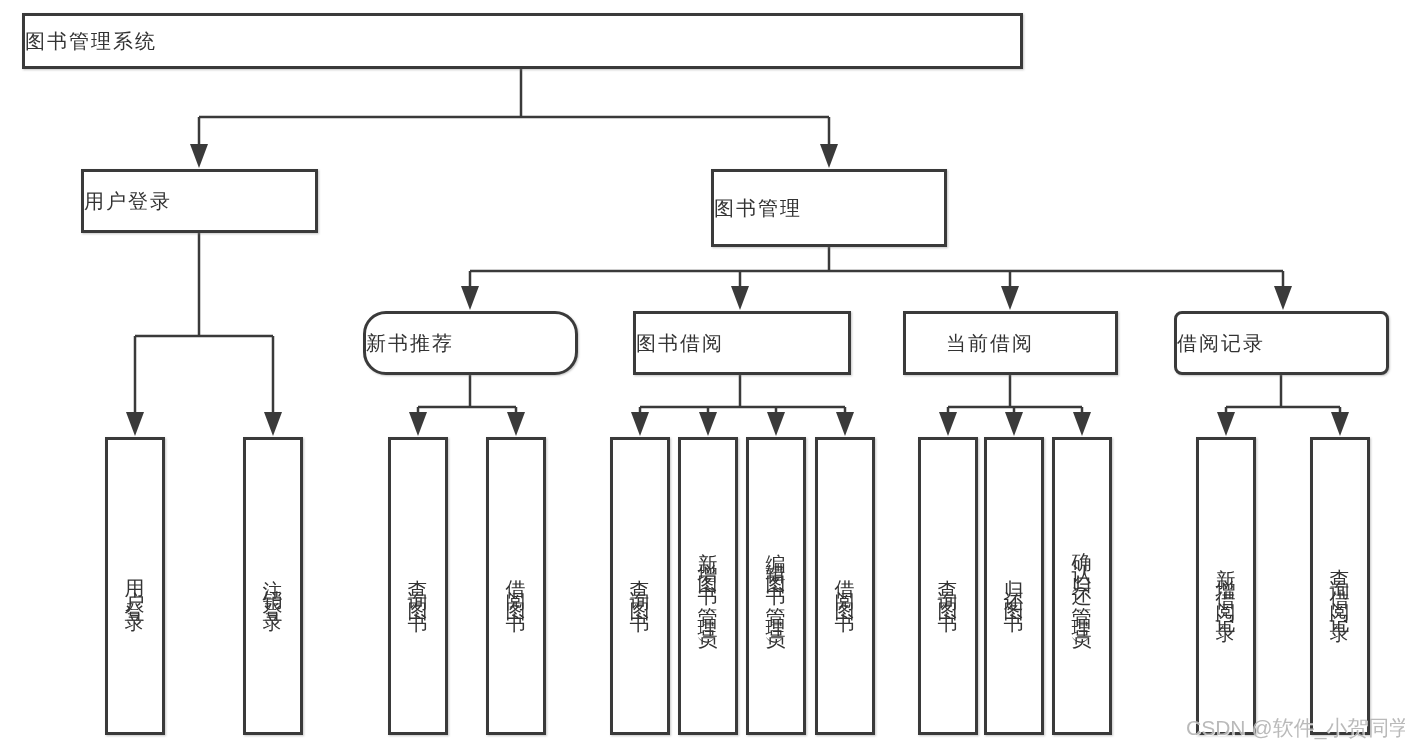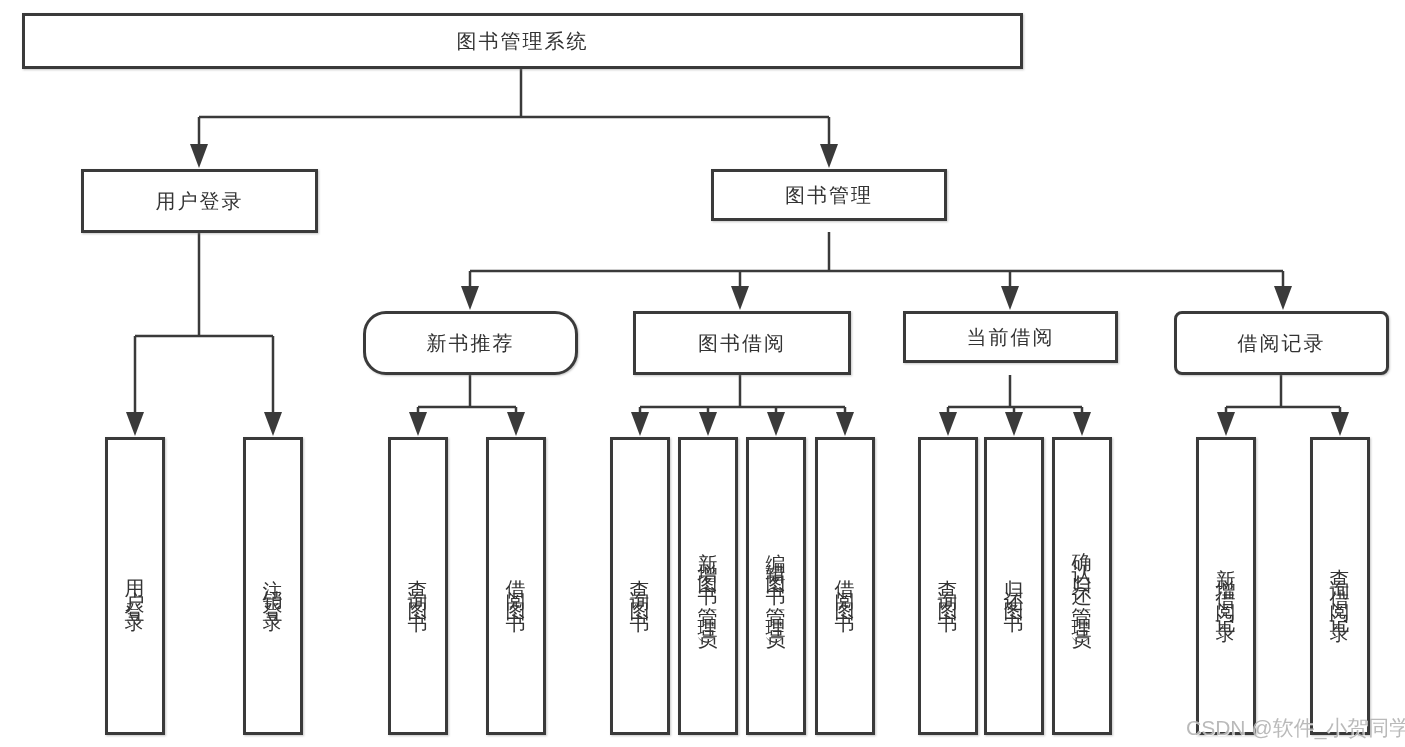--- a/index.html
+++ b/index.html
@@ -22,21 +22,20 @@
     top: 0;
     z-index: 0;
   }
   .node {
     position: absolute;
     box-sizing: border-box;
     background: #ffffff;
     border: 3px solid #3a3a3a;
     display: flex;
     align-items: center;
-    justify-content: center;
     z-index: 1;
     box-shadow: 1px 1px 2px rgba(130,130,130,0.45);
   }
   .hlabel {
     font-size: 20px;
     letter-spacing: 2px;
     white-space: nowrap;
     color: #333333;
   }
   .leaf {
@@ -145,31 +144,31 @@
     </g>
   </svg>
 
   <div class="node" style="left:22px; top:13px; width:1001px; height:56px;">
     <span class="hlabel">图书管理系统</span>
   </div>
 
   <div class="node" style="left:81px; top:169px; width:237px; height:64px;">
     <span class="hlabel">用户登录</span>
   </div>
-  <div class="node" style="left:711px; top:169px; width:236px; height:52px;">
+  <div class="node" style="left:711px; top:169px; width:236px; height:78px;">
     <span class="hlabel">图书管理</span>
   </div>
 
   <div class="node" style="left:363px; top:311px; width:215px; height:64px;border-radius:23px;">
     <span class="hlabel">新书推荐</span>
   </div>
   <div class="node" style="left:633px; top:311px; width:218px; height:64px;">
     <span class="hlabel">图书借阅</span>
   </div>
-  <div class="node" style="left:903px; top:311px; width:215px; height:52px;">
+  <div class="node" style="left:903px; top:311px; width:215px; height:64px;padding-left:40px;">
     <span class="hlabel">当前借阅</span>
   </div>
   <div class="node" style="left:1174px; top:311px; width:215px; height:64px;border-radius:8px;">
     <span class="hlabel">借阅记录</span>
   </div>
 
   <div class="leaf" style="left:105px;">
     <span class="vlabel">用户登录</span>
   </div>
   <div class="leaf" style="left:243px;">

